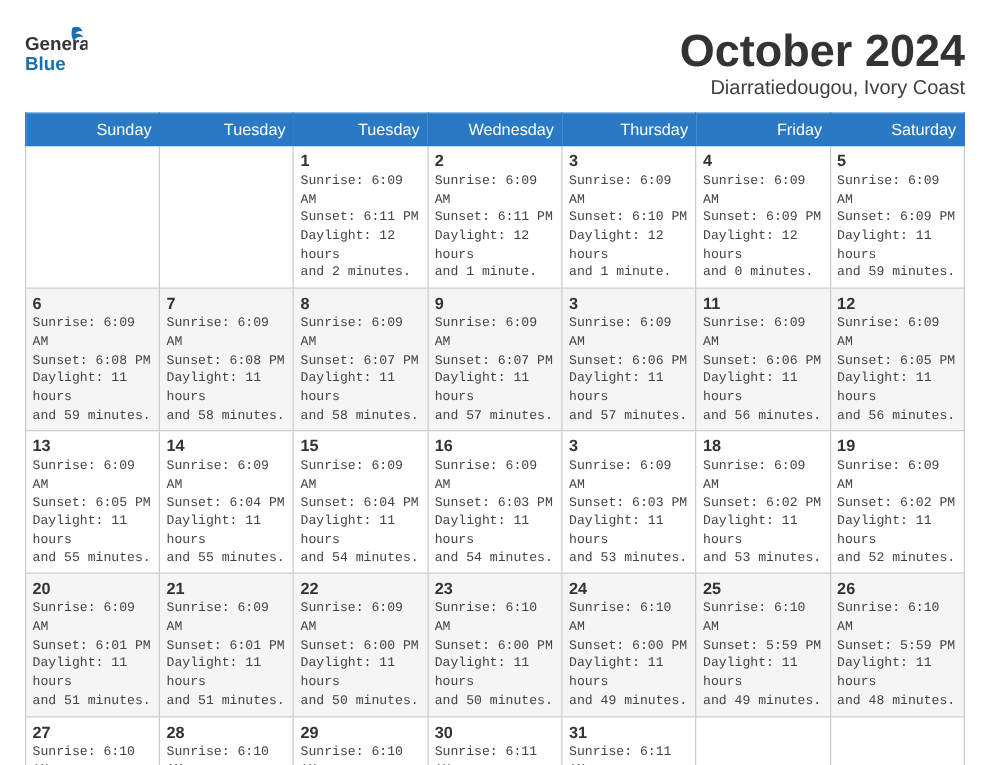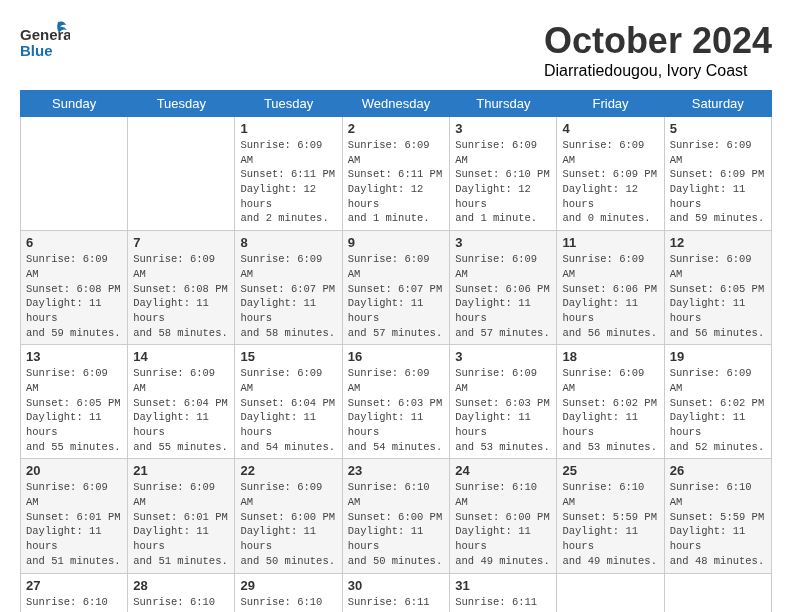--- a/index.html
+++ b/index.html
@@ -15,40 +15,40 @@
       justify-content: space-between;
       align-items: flex-start;
       margin-bottom: 10px;
     }
     .logo {
       display: flex;
       flex-direction: column;
       align-items: flex-start;
     }
     .title-block {
-      text-align: left;
+      text-align: right;
     }
     .month-title {
       font-size: 36px;
       font-weight: bold;
       color: #333;
     }
     .location {
       font-size: 16px;
-      color: #000000;
+      color: #404040;
     }
     .calendar {
       width: 100%;
       border-collapse: collapse;
       font-size: 11px;
     }
     .calendar th {
       background-color: #2979c5;
       color: white;
-      text-align: center;
+      text-align: right;
       padding: 5px 6px;
       font-size: 13px;
       font-weight: normal;
       border: 1px solid #2979c5;
     }
     .calendar td {
       border: 1px solid #ccc;
       vertical-align: top;
       padding: 4px 5px;
       width: 108px;

